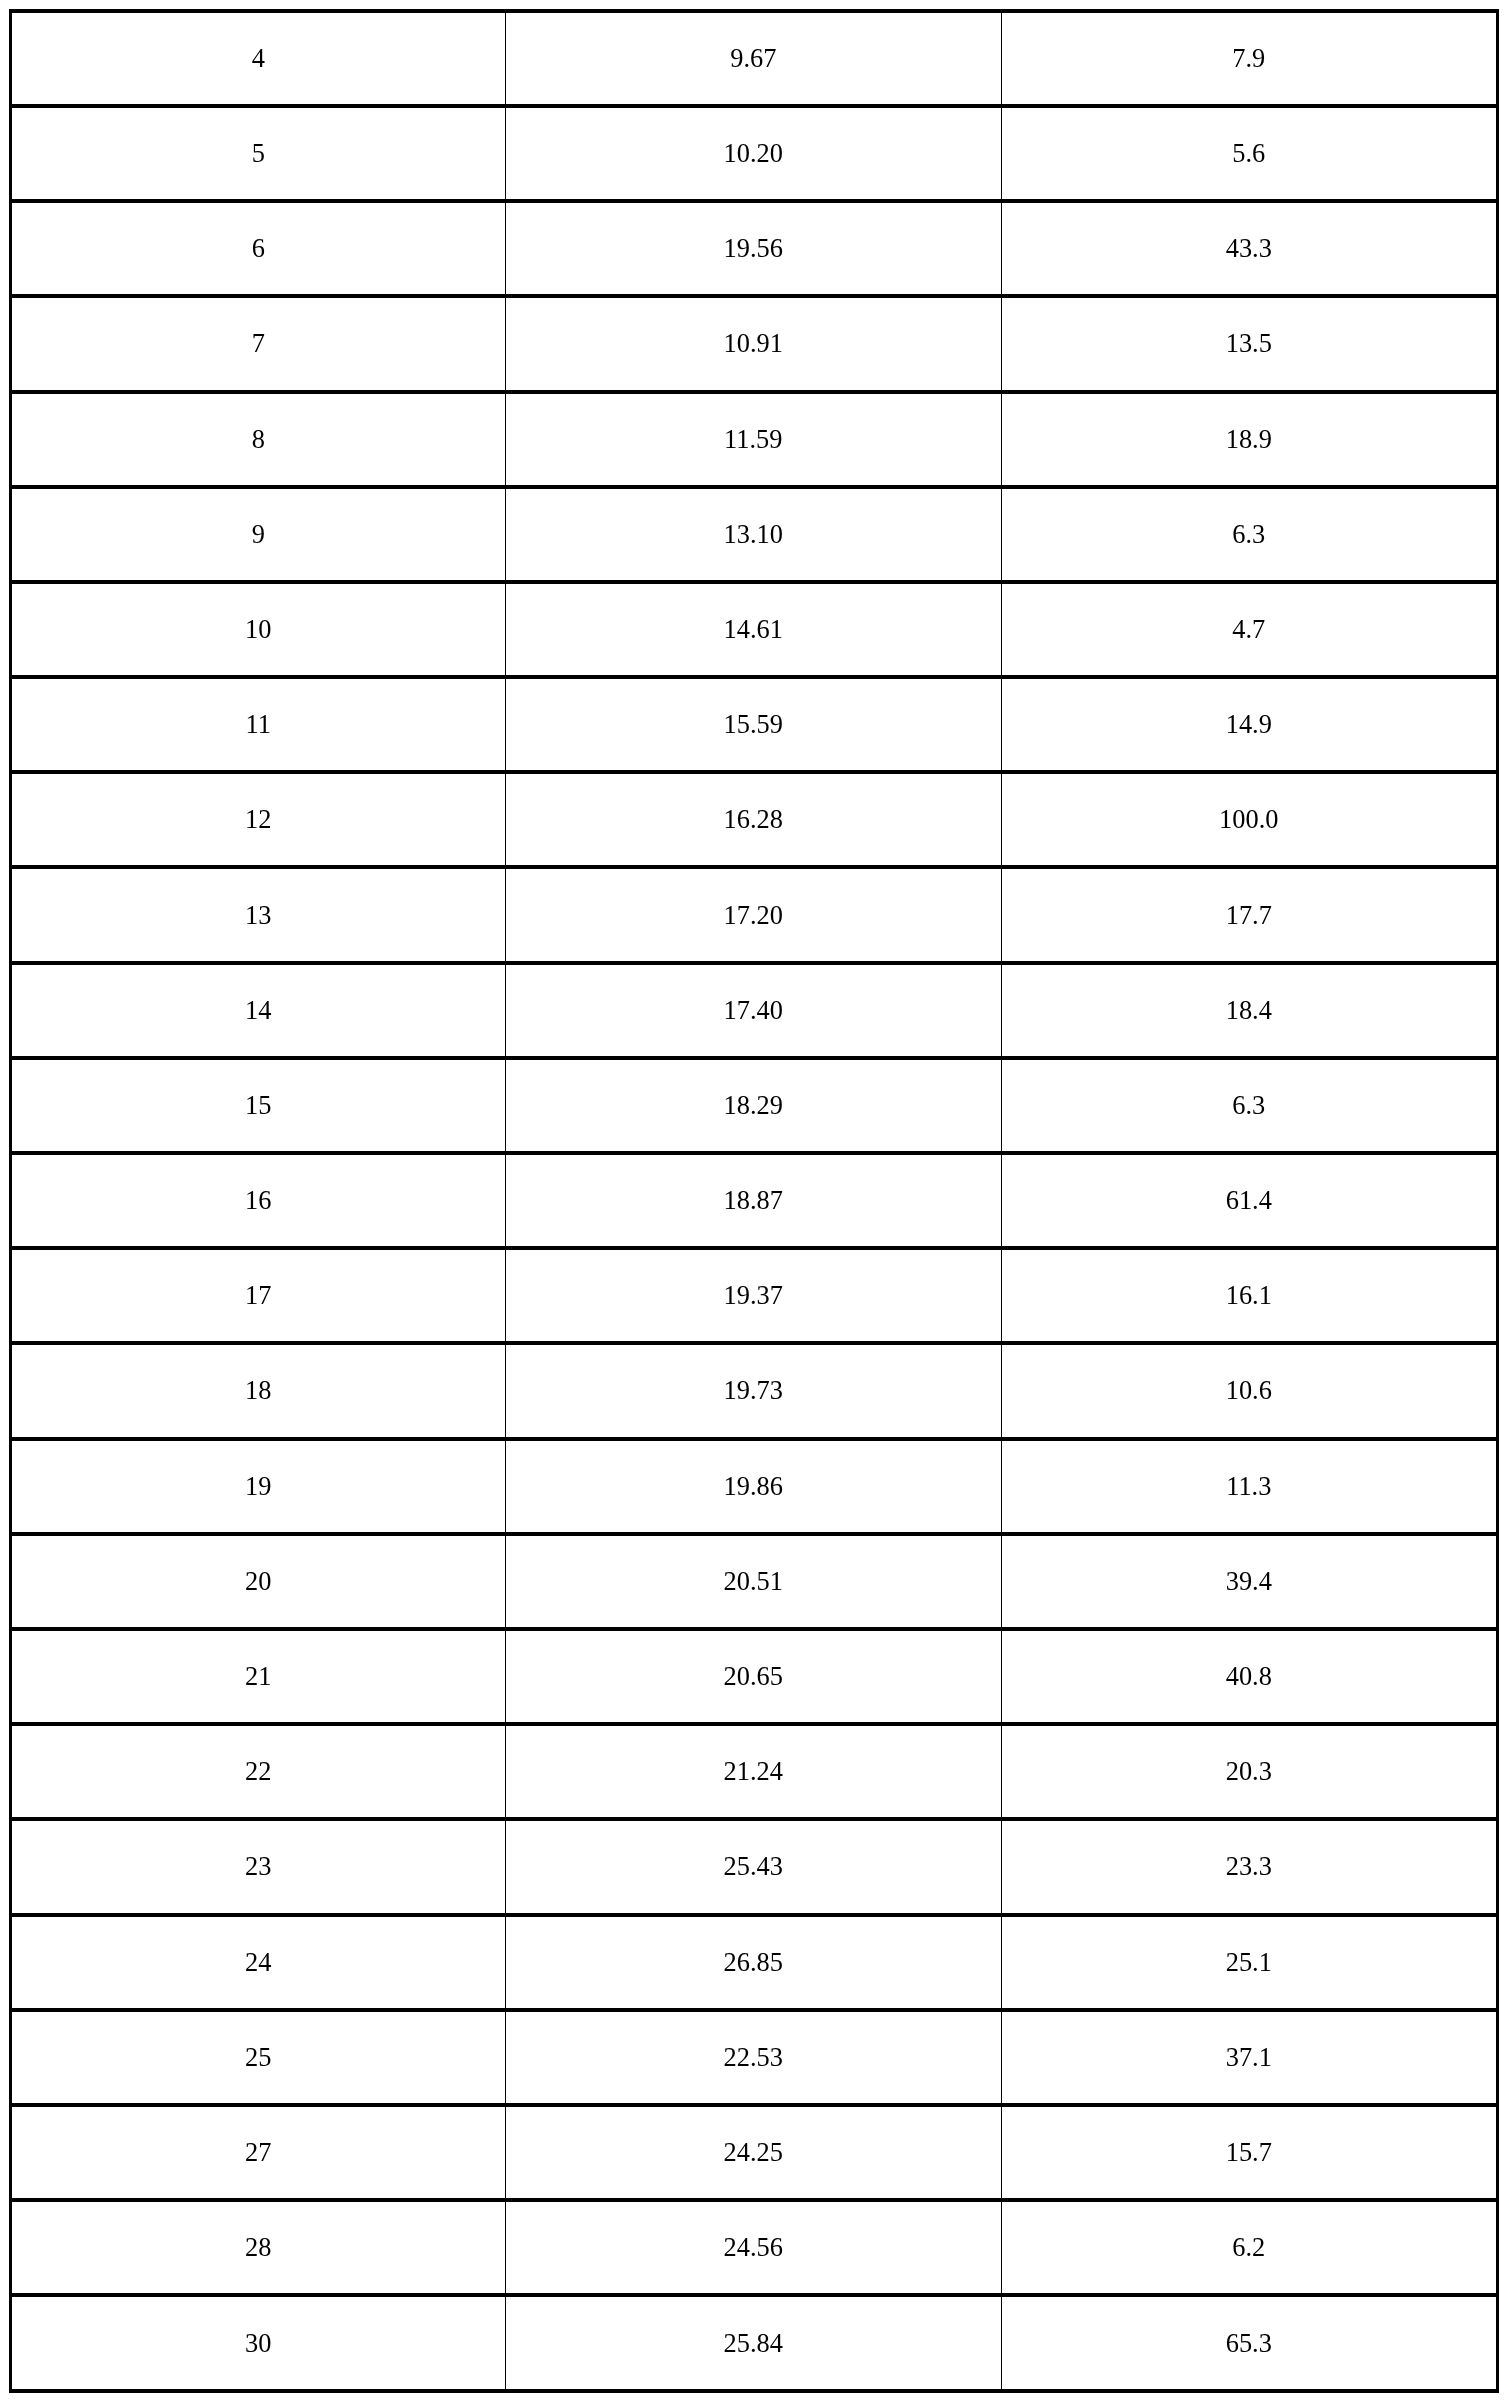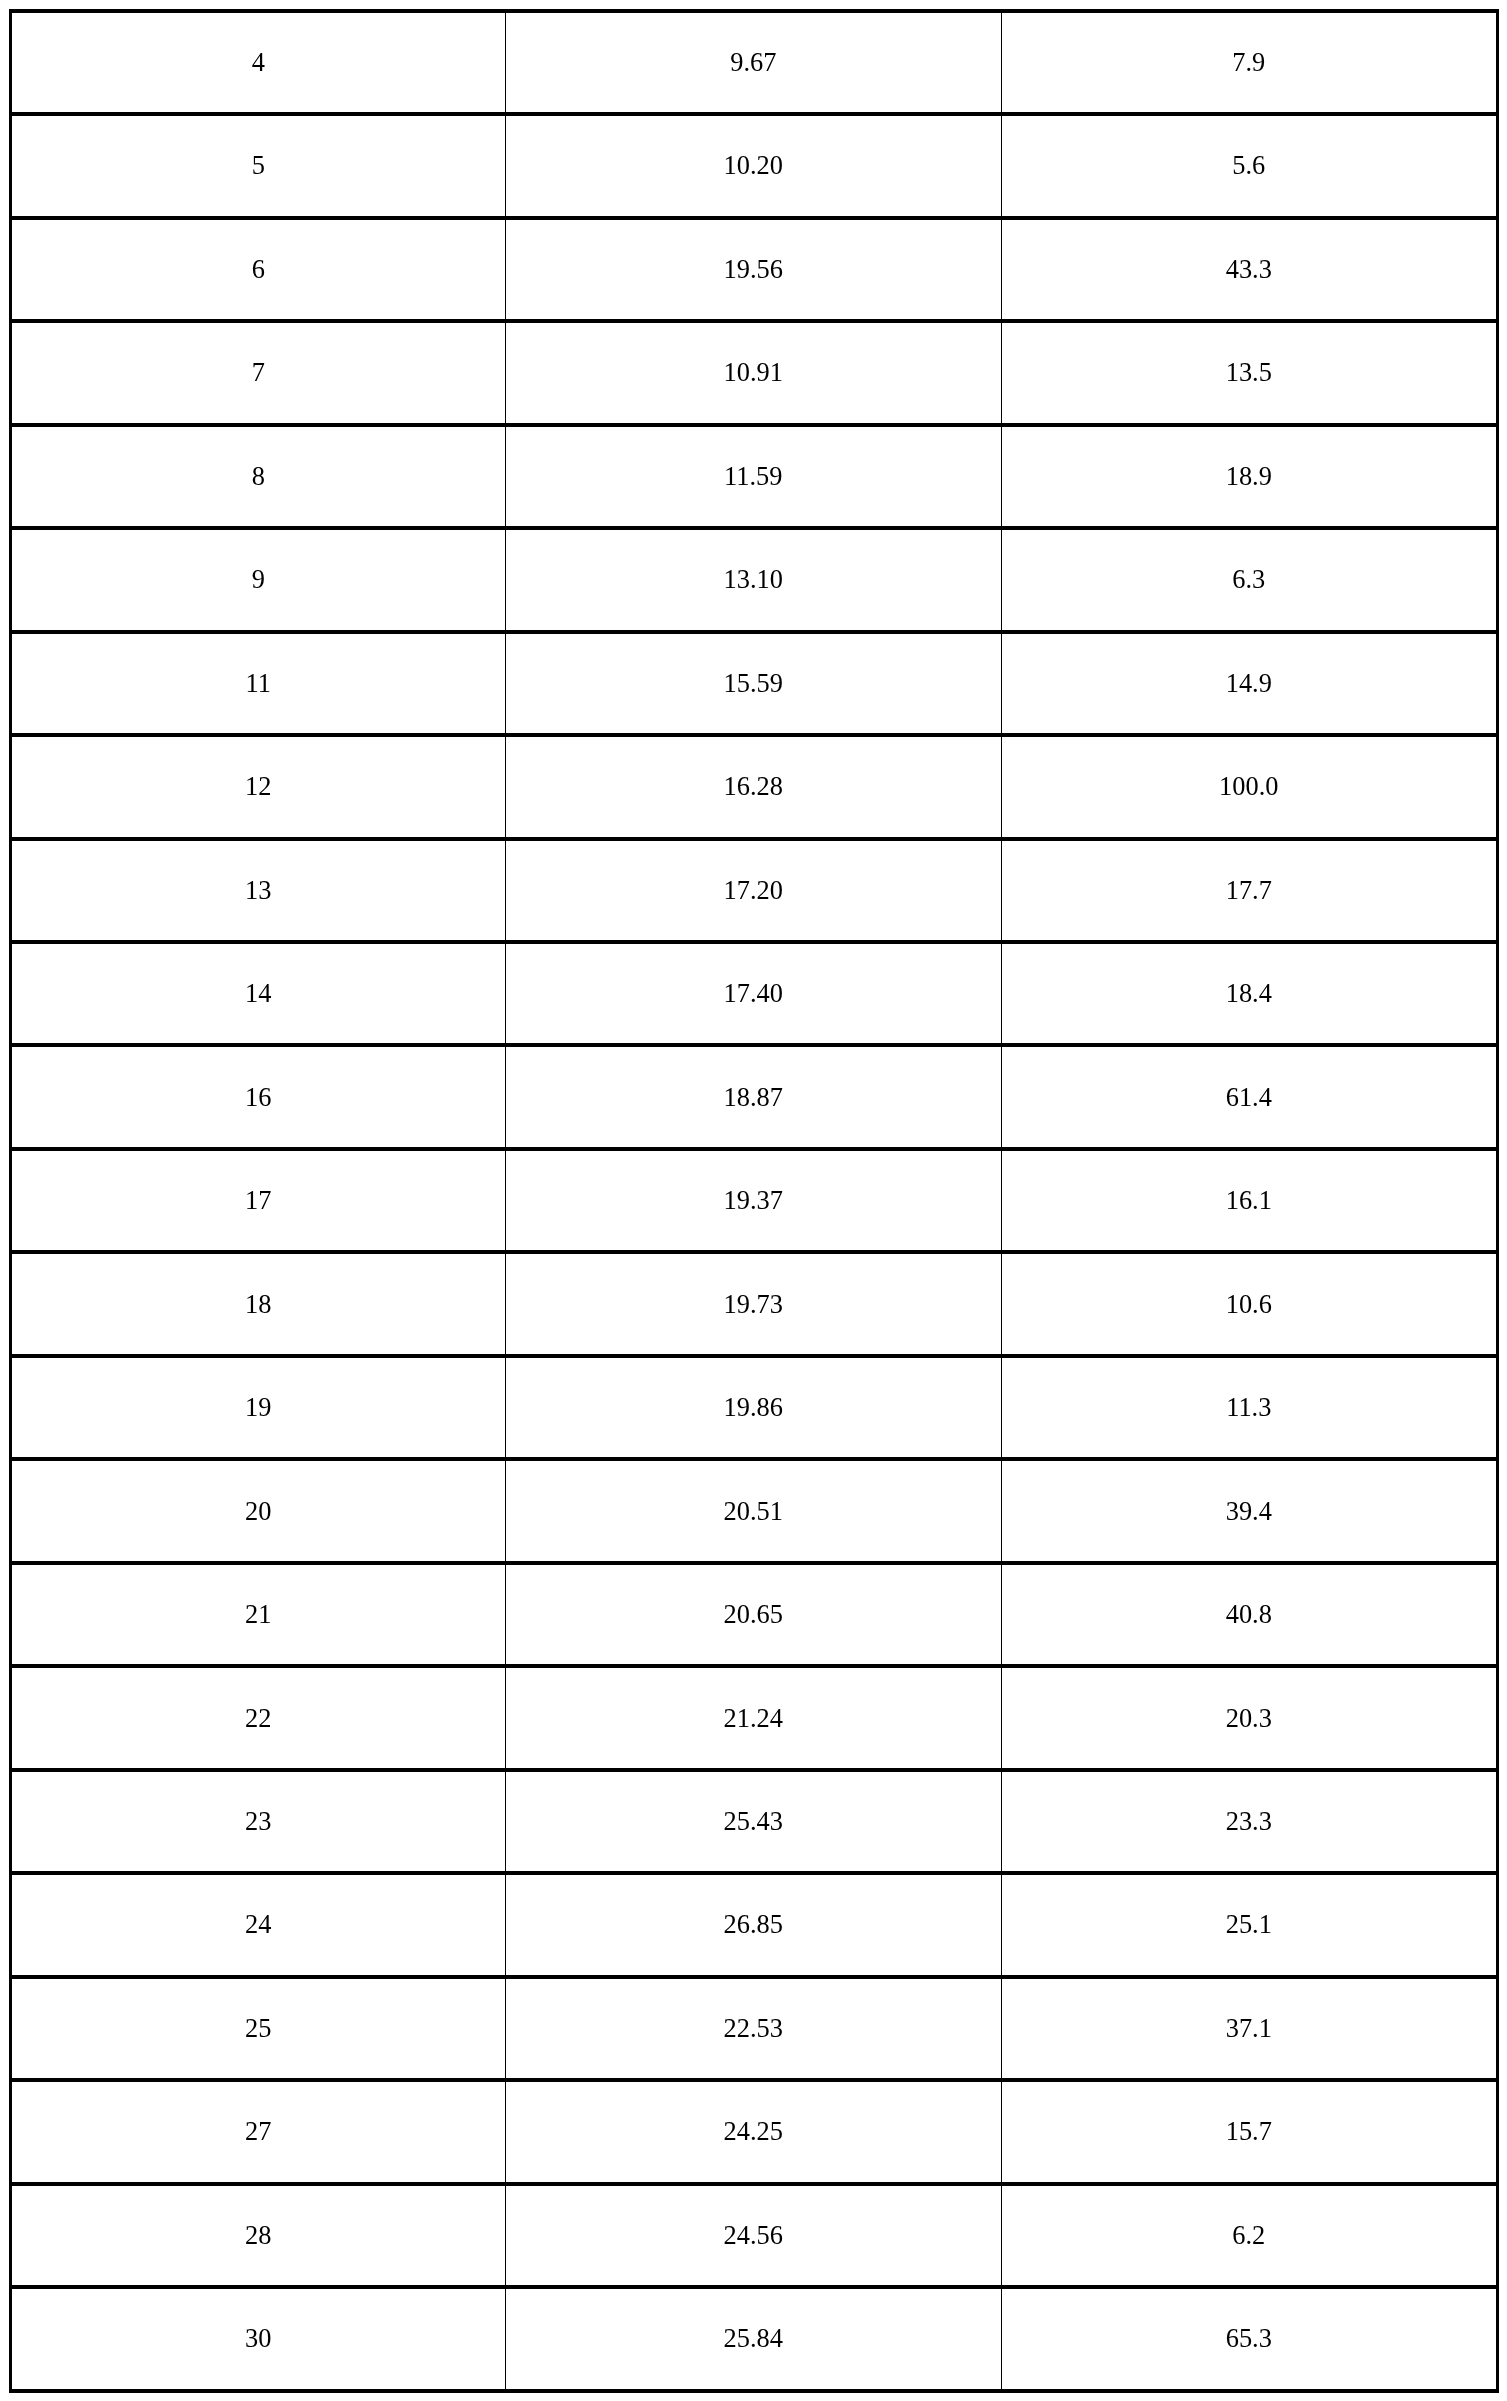--- a/index.html
+++ b/index.html
@@ -102,40 +102,50 @@
           <td class="col-first">8</td>
           <td>11.59</td>
           <td>18.9</td>
         </tr>
         <tr class="data-row">
           <td class="col-first">9</td>
           <td>13.10</td>
           <td>6.3</td>
         </tr>
         <tr class="data-row">
+          <td class="col-first">10</td>
+          <td>14.61</td>
+          <td>4.7</td>
+        </tr>
+        <tr class="data-row">
           <td class="col-first">11</td>
           <td>15.59</td>
           <td>14.9</td>
         </tr>
         <tr class="data-row">
           <td class="col-first">12</td>
           <td>16.28</td>
           <td>100.0</td>
         </tr>
         <tr class="data-row">
           <td class="col-first">13</td>
           <td>17.20</td>
           <td>17.7</td>
         </tr>
         <tr class="data-row">
           <td class="col-first">14</td>
           <td>17.40</td>
           <td>18.4</td>
         </tr>
         <tr class="data-row">
+          <td class="col-first">15</td>
+          <td>18.29</td>
+          <td>6.3</td>
+        </tr>
+        <tr class="data-row">
           <td class="col-first">16</td>
           <td>18.87</td>
           <td>61.4</td>
         </tr>
         <tr class="data-row">
           <td class="col-first">17</td>
           <td>19.37</td>
           <td>16.1</td>
         </tr>
         <tr class="data-row">

